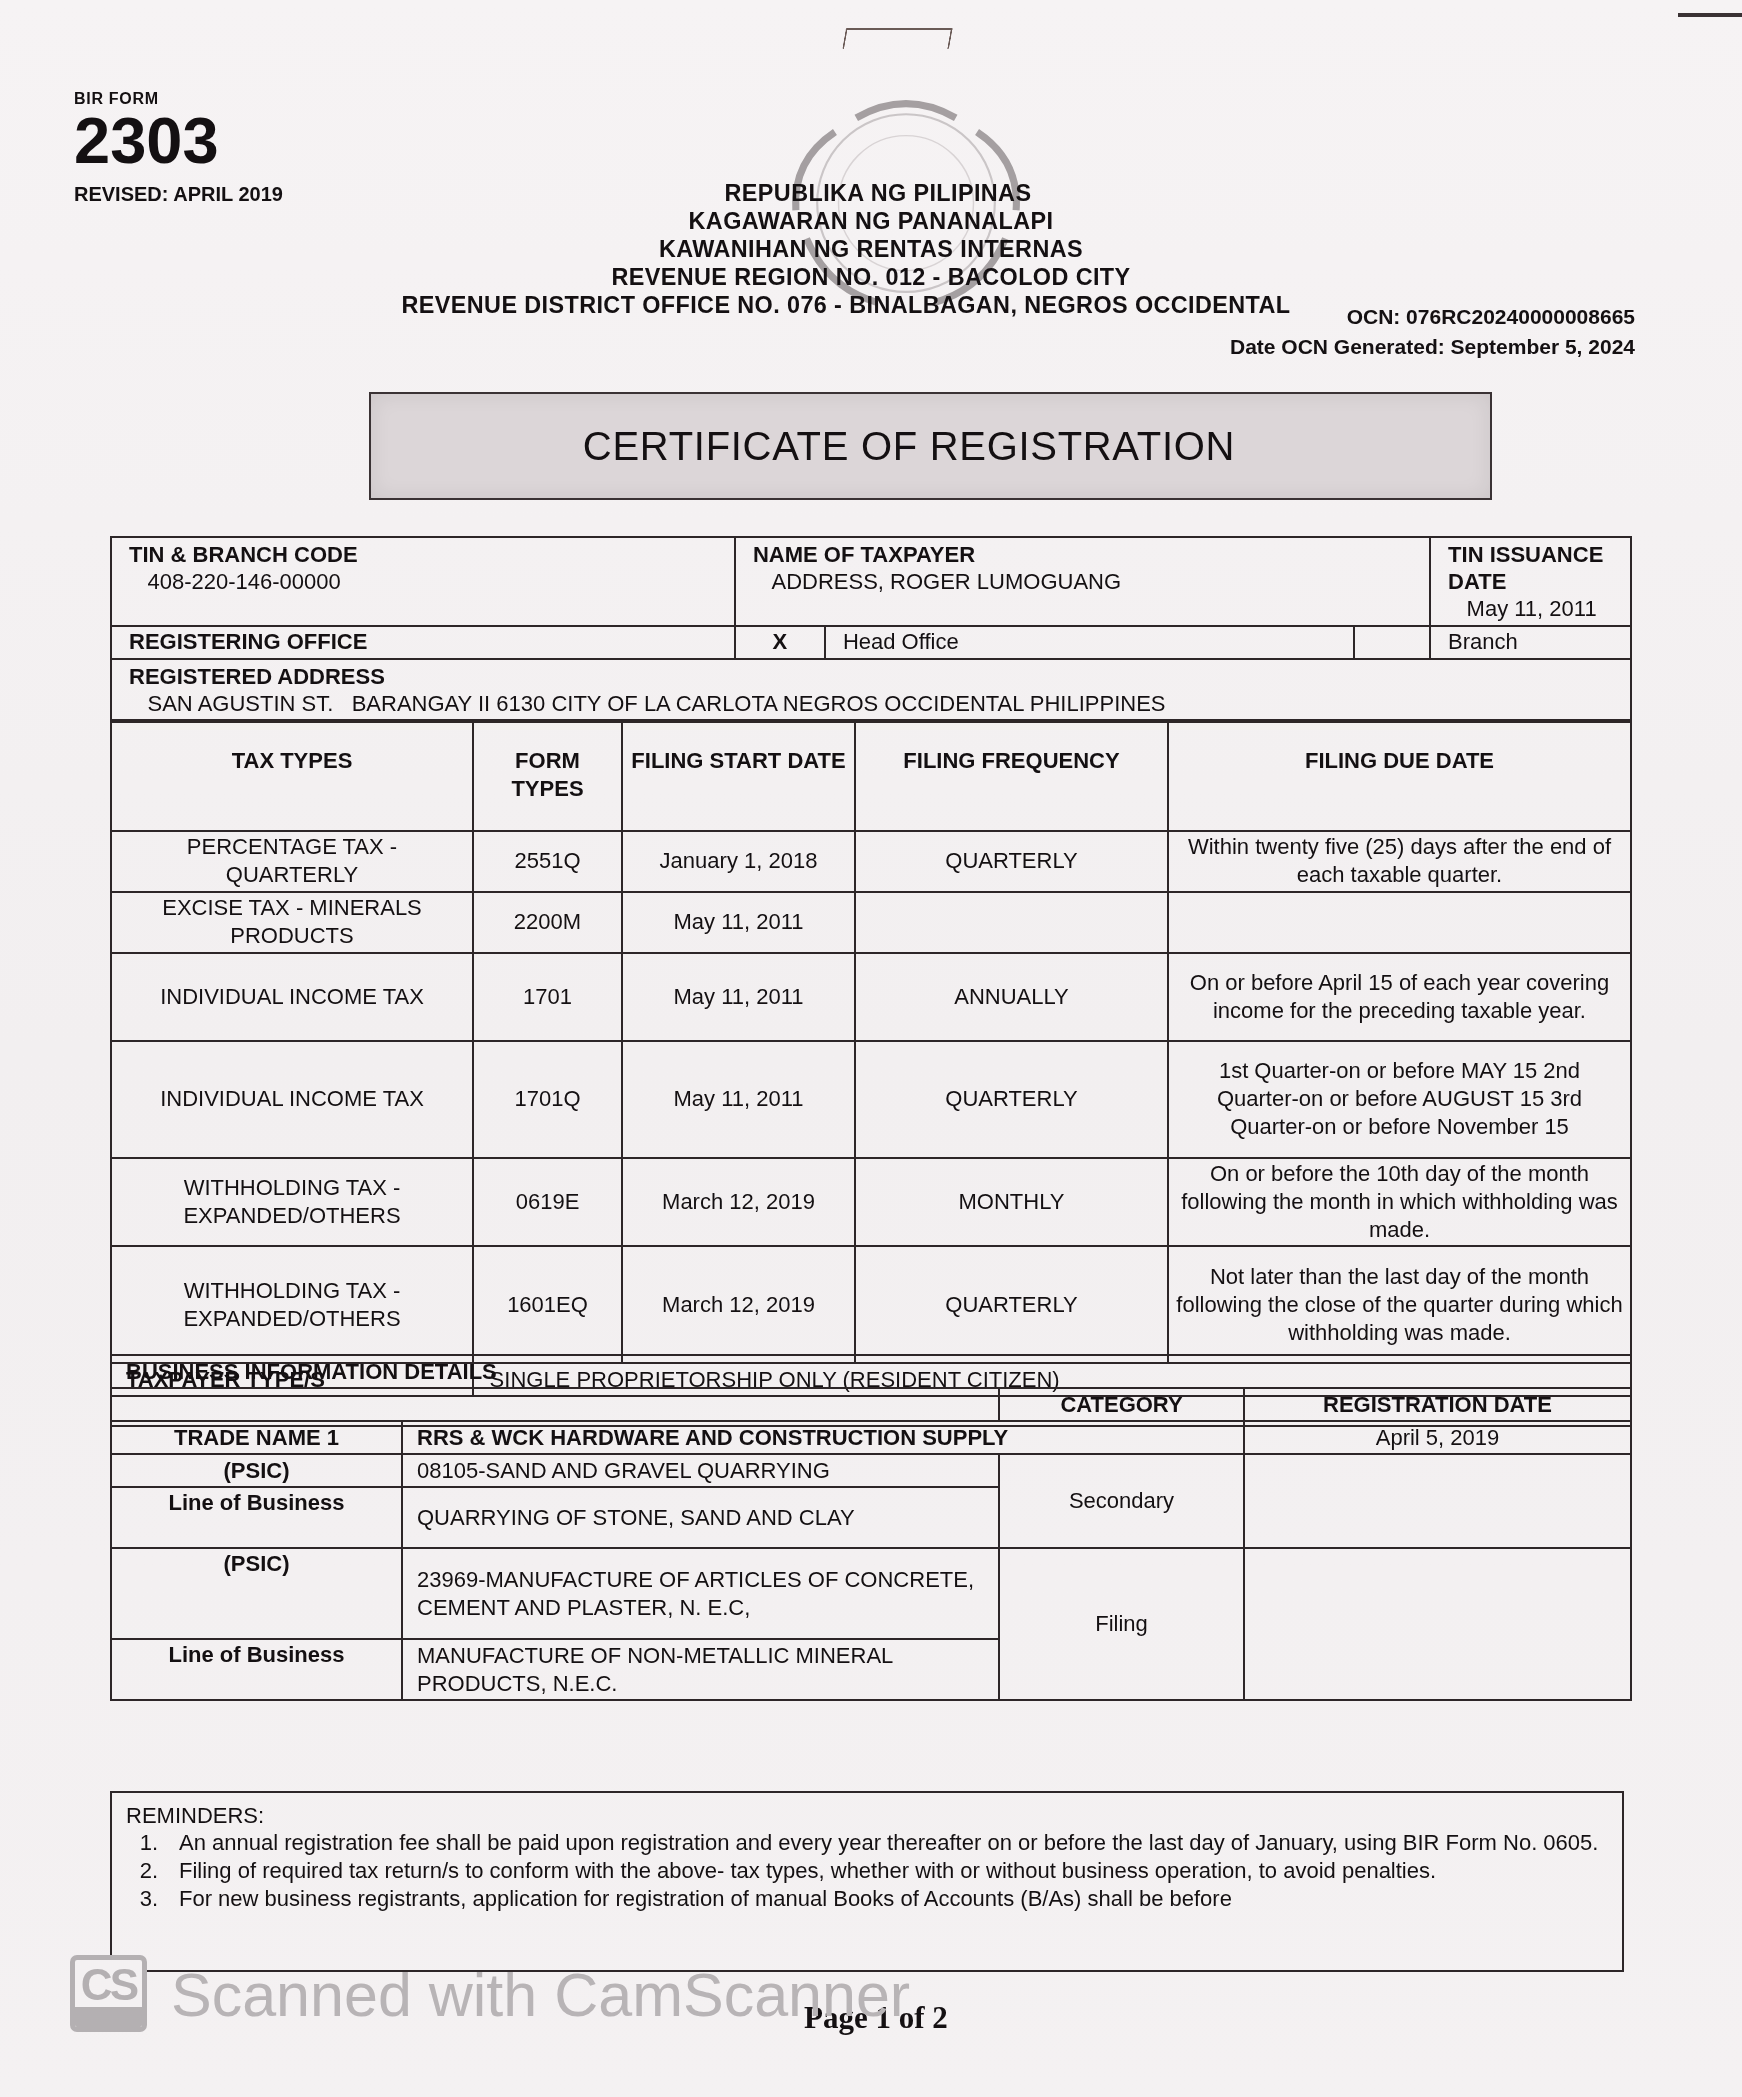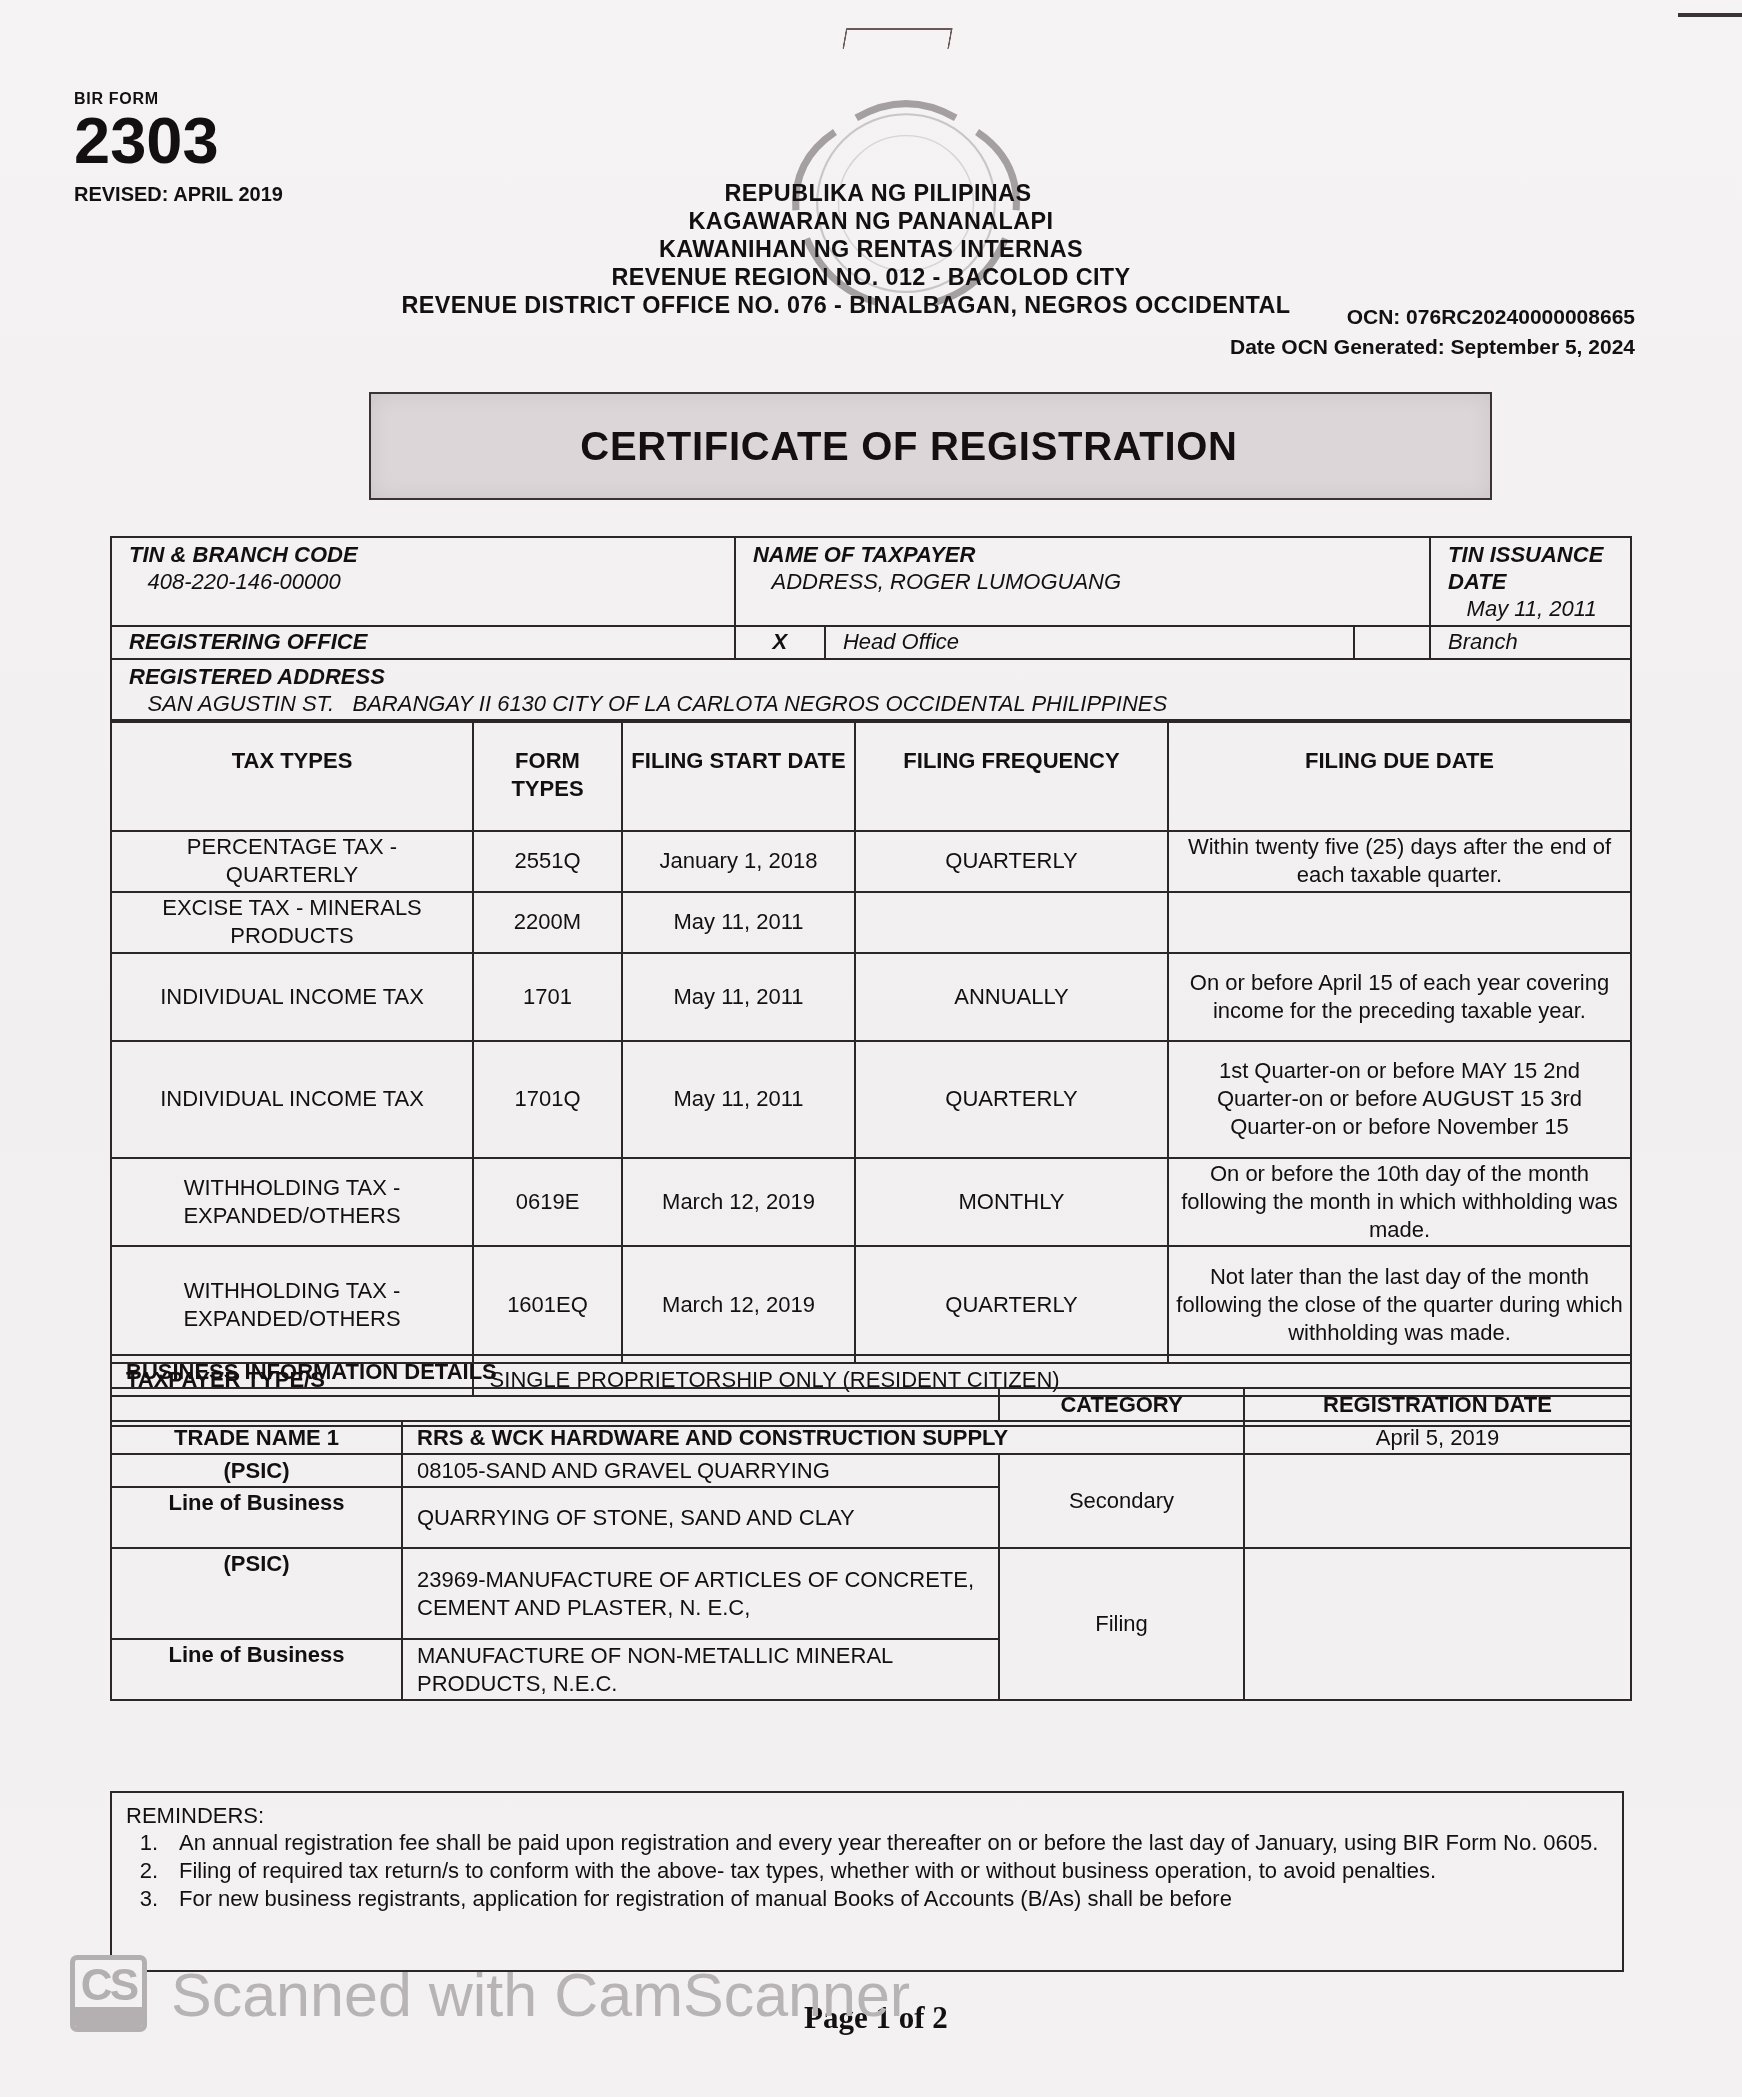--- a/index.html
+++ b/index.html
@@ -22,30 +22,30 @@
     .agency div { font-size: 23.4px; font-weight: bold; line-height: 28px; letter-spacing: 0.4px; }
     .agency .a1 { margin-left: 14px; margin-top: 44px; }
     .agency .a5 { margin-left: -50px; }
 
     .ocn-block { position: absolute; right: 107px; top: 302px; text-align: right; }
     .ocn-block div { font-size: 21px; font-weight: bold; line-height: 30px; }
 
     .title-box { position: absolute; left: 369px; top: 392px; width: 1123px; height: 108px;
       background: #dcd6d8; border: 2.1px solid #3a3234; box-shadow: inset 0 0 21px rgba(0,0,0,0.08);
       display: flex; align-items: center; justify-content: center; }
-    .title-box span { font-size: 40px; font-weight: bold; letter-spacing: 0.7px; margin-left: -43px; text-align: center; }
+    .title-box span { font-size: 40px; font-weight: normal; letter-spacing: 0.7px; margin-left: -43px; text-align: center; }
 
     
     table { border-collapse: collapse; position: absolute; }
     td { border: 2.1px solid #2d2628; vertical-align: middle; }
     .lbl { font-weight: bold; font-size: 22px; }
     .val { font-size: 22px; }
 
     
-    .info { left: 110px; top: 536px; width: 1522px; font-style: italic; }
+    .info { left: 110px; top: 536px; width: 1522px; }
     .info td { padding: 2.8px 17px; vertical-align: top; }
     .info .line { font-size: 22px; line-height: 27px; }
 
     
     .tax { left: 110px; top: 719px; width: 1522px; padding-left: 48px; }
     .tax td { text-align: center; padding: 1.4px 7px; font-size: 22px; line-height: 28px; }
     .tax tr.head td { font-weight: bold; vertical-align: top; padding-top: 25.6px; height: 111px; }
     .tax td.due { line-height: 28px; }
 
     

